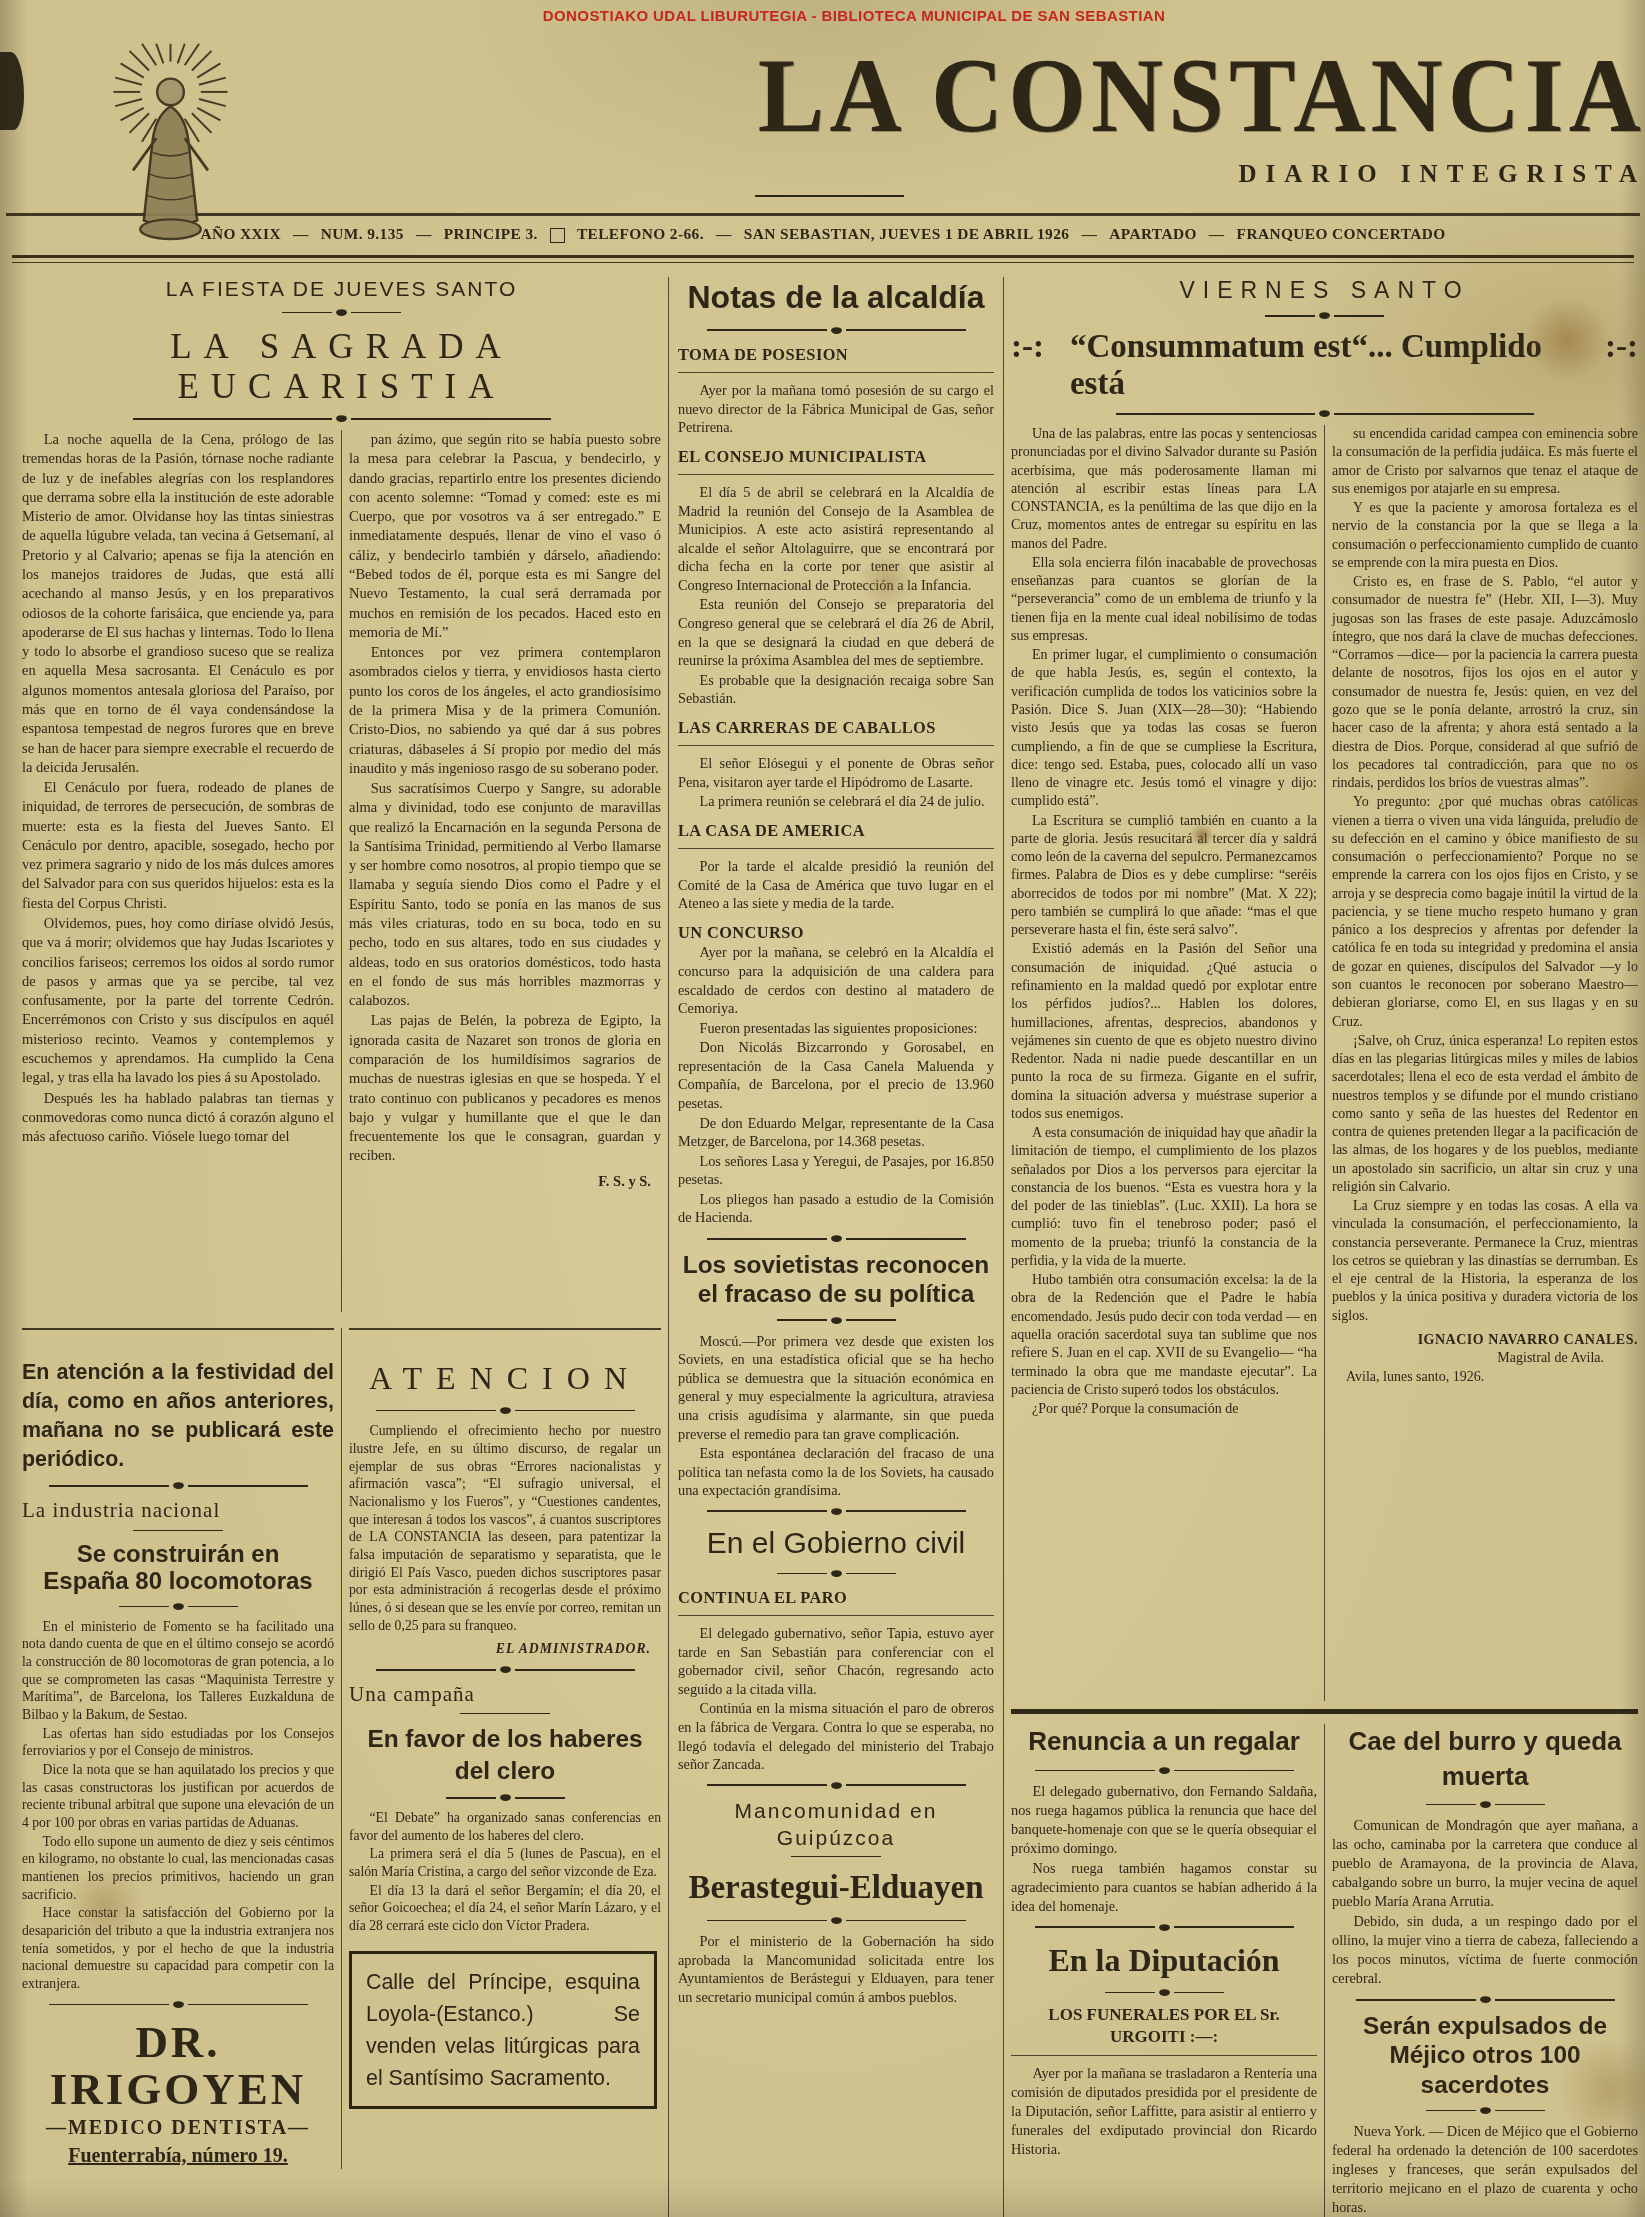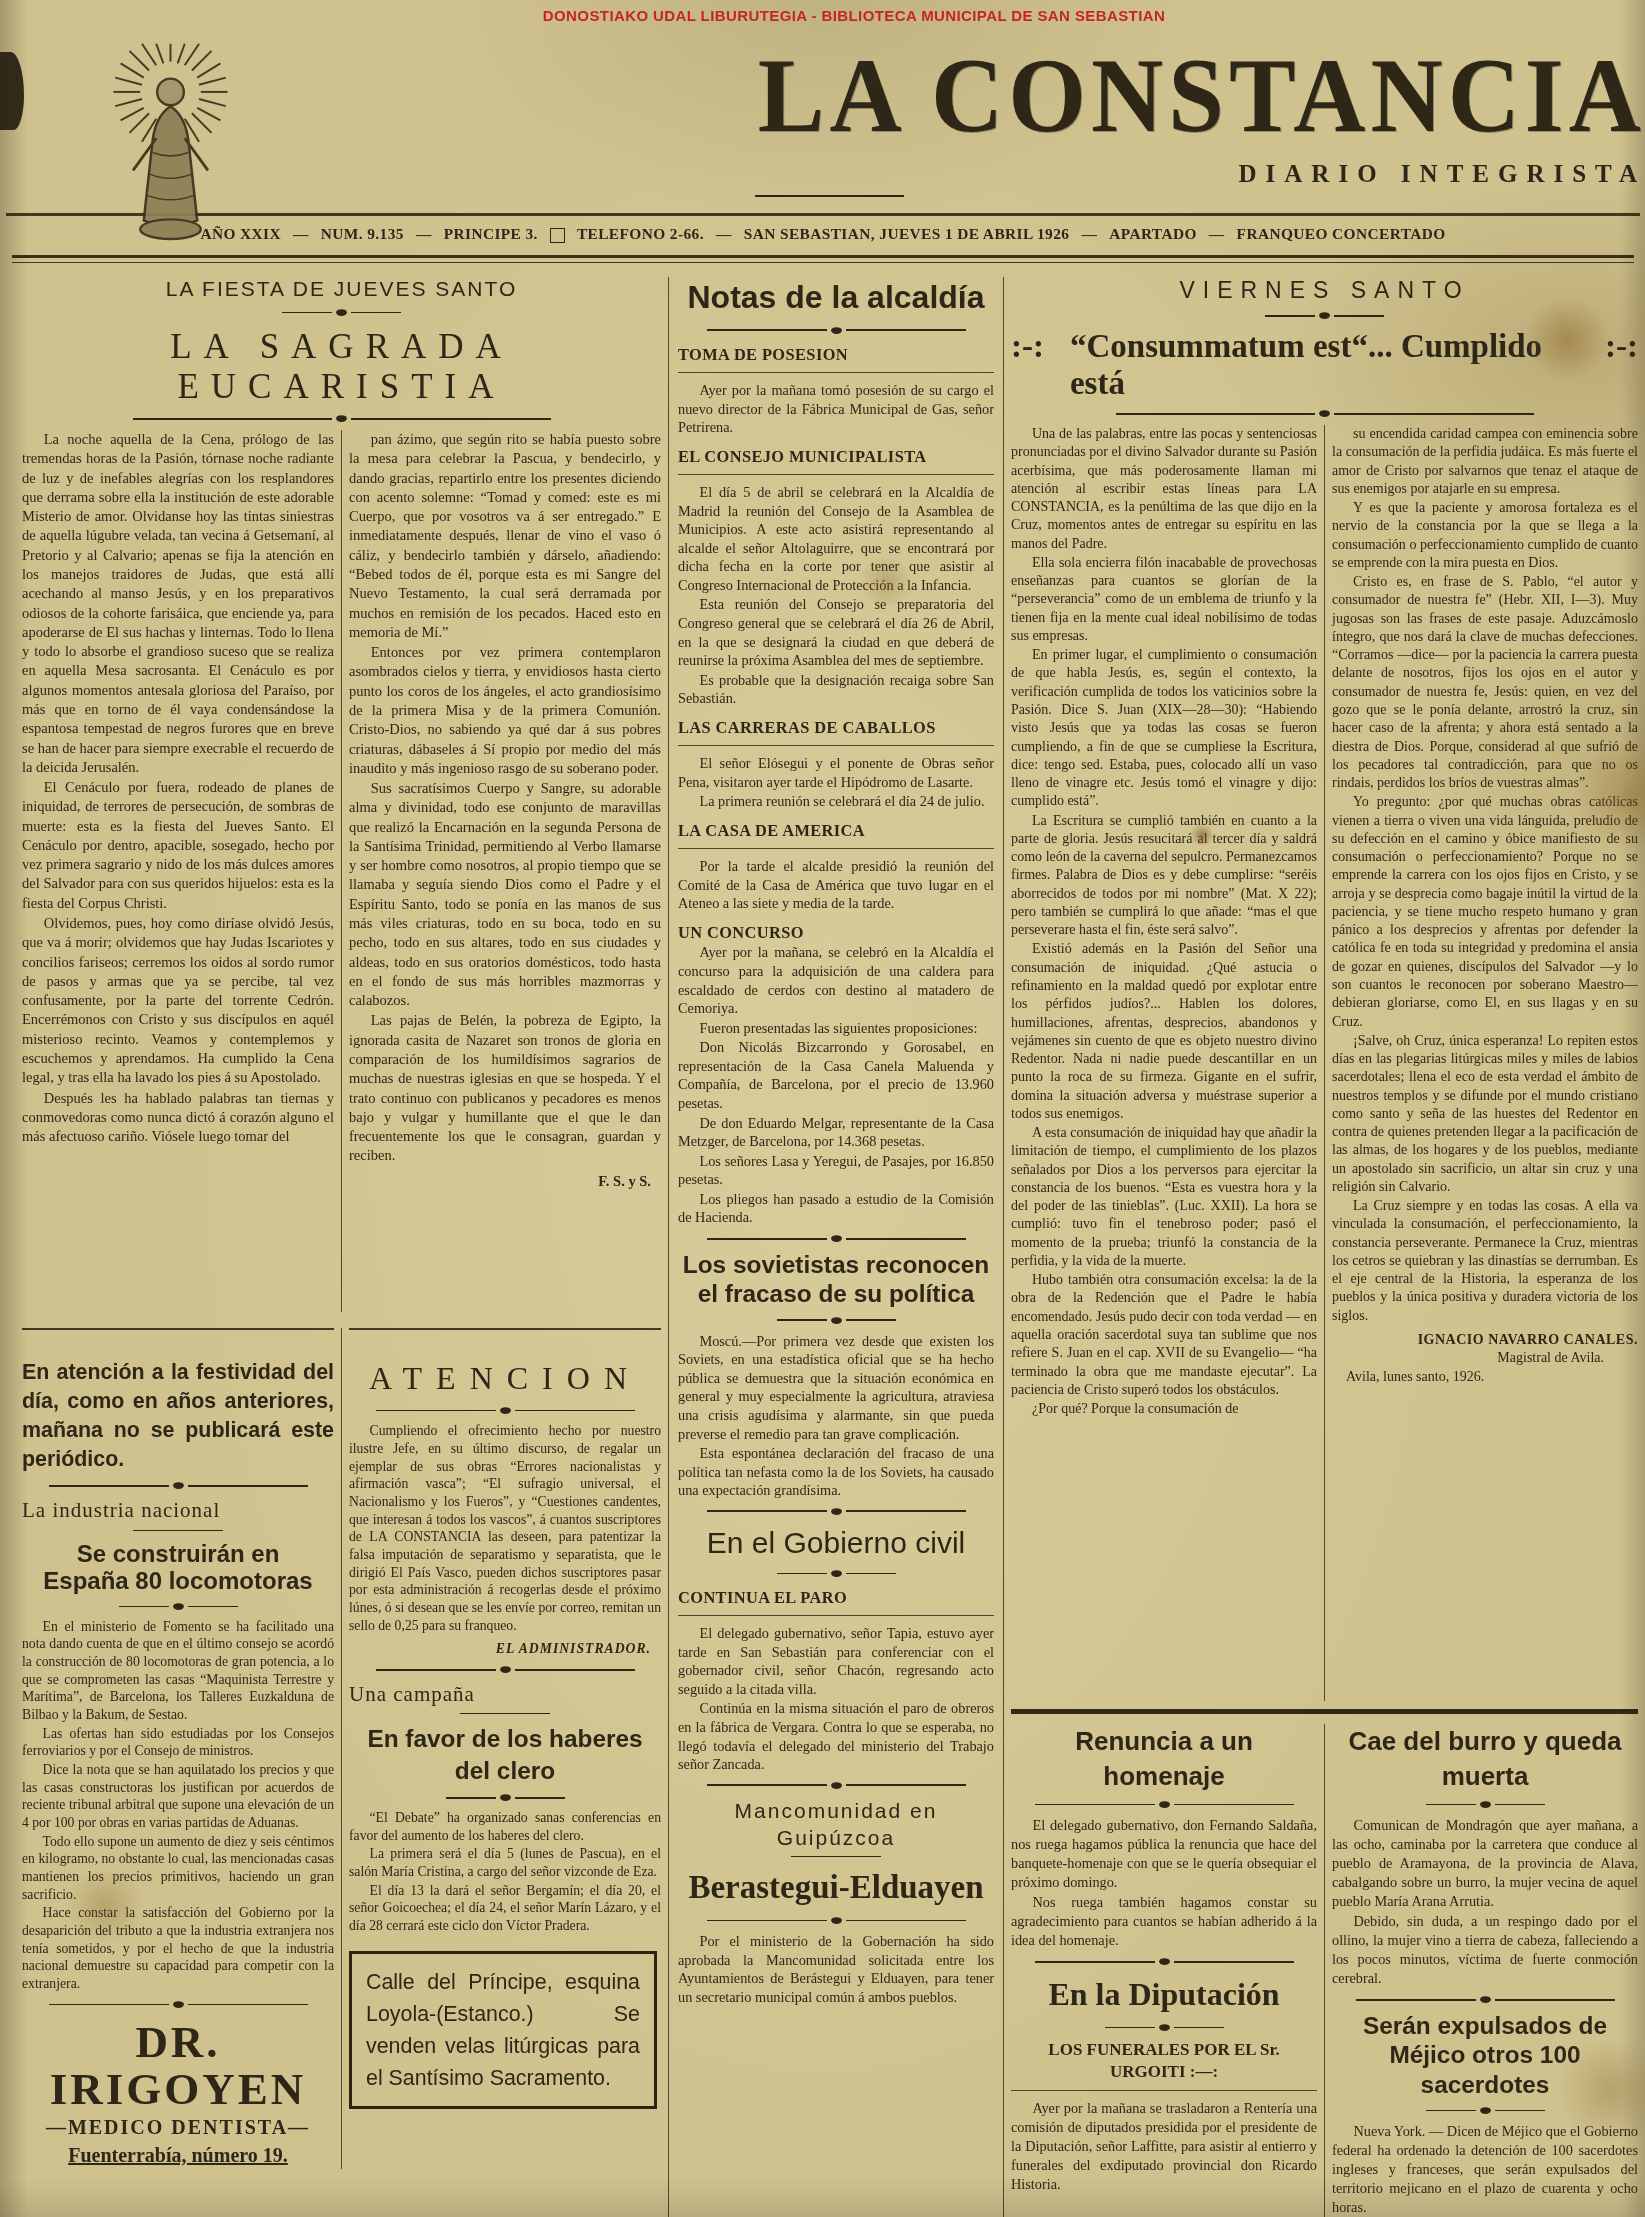--- a/index.html
+++ b/index.html
@@ -393,21 +393,21 @@
             <div class="sig-role" data-bind="viernes.signature_role">Magistral de Avila.</div>
             <div class="sig-place" data-bind="viernes.signature_place">Avila, lunes santo, 1926.</div>
           </div>
         </div>
       </div>
 
       <div class="rule-heavy"></div>
 
       <div class="twocol" style="margin-top:10px;">
         <div class="tcol" style="font-size:14.3px;">
-          <div class="headline-sans h-renuncia" data-bind="renuncia.headline">Renuncia a un homenaje</div>
+          <div class="headline-sans h-renuncia" data-bind="renuncia.headline">Renuncia a un regalar</div>
           <div class="orn w-m thin">
               <i></i>
             </div>
           <div data-bind-list="renuncia.paragraphs">
               <p>El delegado gubernativo, don Fernando Saldaña, nos ruega hagamos pública la renuncia que hace del banquete-homenaje con que se le quería obsequiar el próximo domingo.</p>
               <p>Nos ruega también hagamos constar su agradecimiento para cuantos se habían adherido á la idea del homenaje.</p>
             </div>
           <div class="orn w-m">
               <i></i>
             </div>

